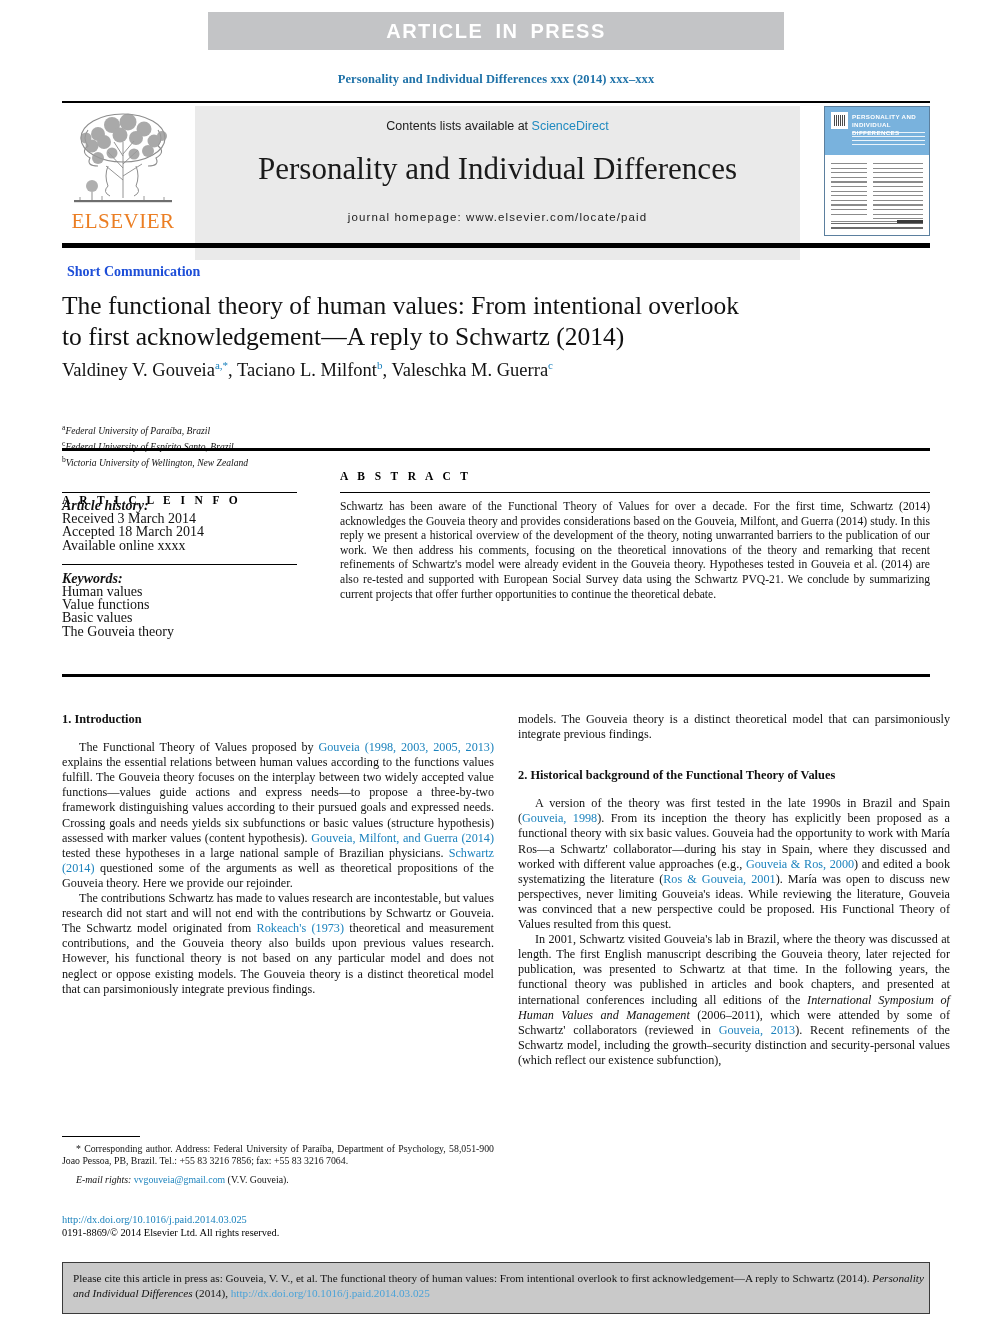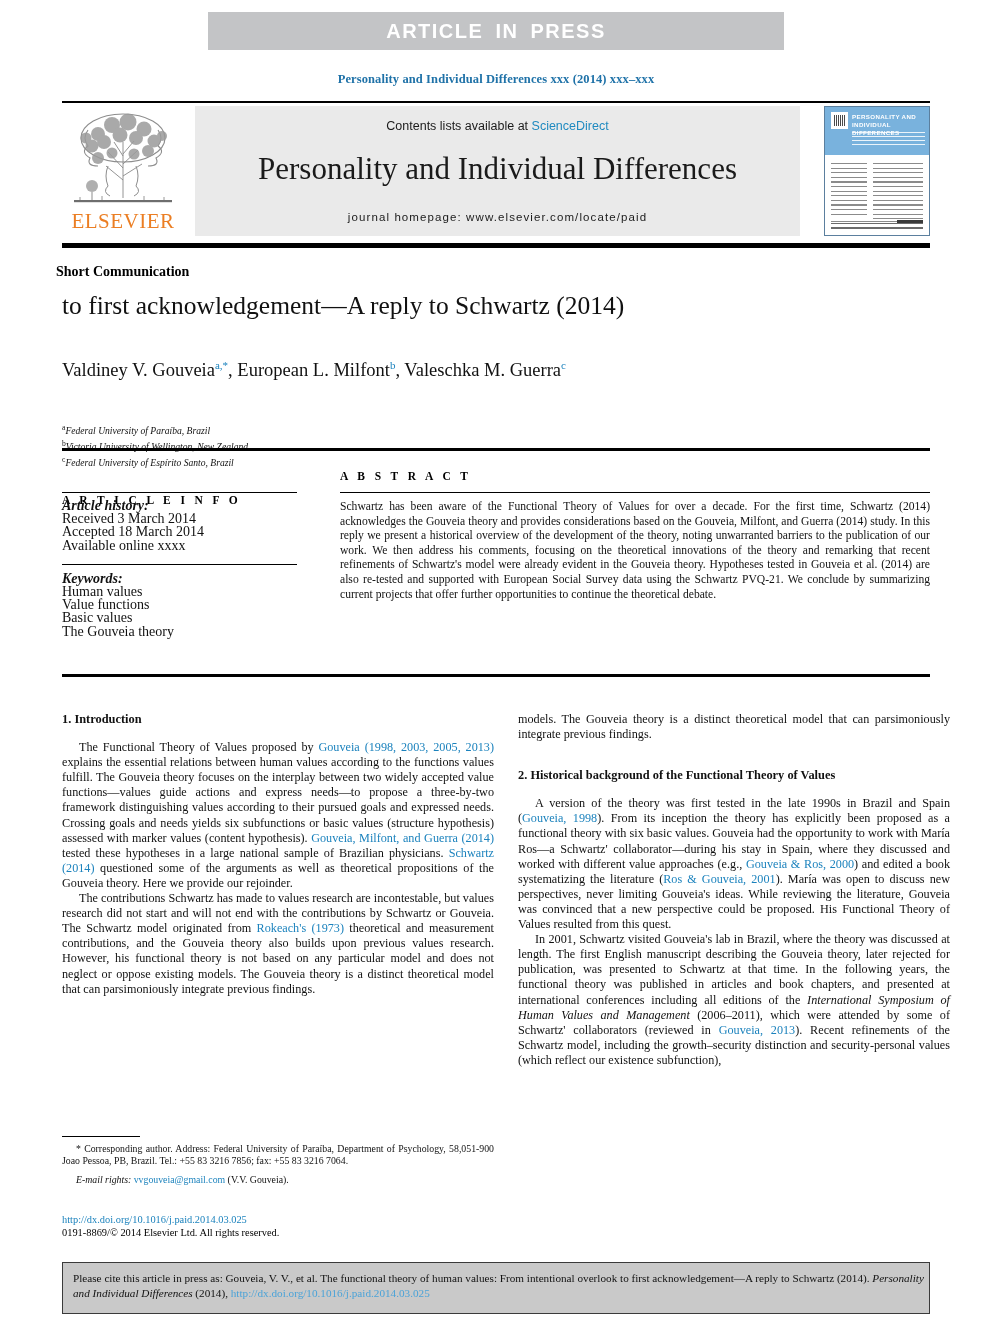--- a/index.html
+++ b/index.html
@@ -66,21 +66,21 @@
     text-align: center;
     font-family: "Liberation Serif", serif;
     font-size: 21px;
     letter-spacing: 0.5px;
     color: #eb7e23;
   }
 
   .masthead-center {
     position: absolute;
     left: 133px; top: 0px;
-    width: 605px; height: 130px;
+    width: 605px; height: 154px;
     background: #eaeaea;
     text-align: center;
   }
   .contents-line {
     margin-top: 13px;
     font-family: "Liberation Sans", "DejaVu Sans", sans-serif;
     font-size: 12.5px;
     color: #1b1b1b;
   }
   .contents-line .sd-link { color: #1f8ac0; }
@@ -149,22 +149,22 @@
   }
 
   .masthead-rule-bottom {
     position: absolute;
     left: 62px; right: 62px; top: 243px;
     height: 5px; background: #000;
   }
 
   
   .kicker {
-    position: absolute; left: 56px; top: 264px;
-    font-size: 14px; font-weight: bold; color: #000000;
+    position: absolute; left: 67px; top: 264px;
+    font-size: 14px; font-weight: bold; color: #1d4ed8;
   }
   .article-title {
     position: absolute; left: 62px; top: 290px; width: 840px;
     font-size: 25.5px; line-height: 31px; color: #111;
   }
   .authors {
     position: absolute; left: 62px; top: 359px; width: 860px;
     font-size: 18.5px; color: #111;
   }
   .authors sup { font-size: 11px; color: #1b82bd; vertical-align: super; }
@@ -365,31 +365,32 @@
       <div class="cover-foot2"></div>
     </div>
   </div>
 </div>
 
 <div class="masthead-rule-bottom"></div>
 
 <div class="kicker">Short Communication</div>
 
 <div class="article-title">
+  <div>The functional theory of human values: From intentional overlook</div>
   <div>to first acknowledgement—A reply to Schwartz (2014)</div>
 </div>
 
 <div class="authors">
-  <span>Valdiney V. Gouveia</span><sup>a,*</sup>, <span>European L. Milfont</span><sup>b</sup>, <span>Valeschka M. Guerra</span><sup>c</sup>
+  <span>Valdiney V. Gouveia</span><sup>a,*</sup>, <span>Taciano L. Milfont</span><sup>b</sup>, <span>Valeschka M. Guerra</span><sup>c</sup>
 </div>
 
 <div class="affiliations">
   <div><sup>a</sup><span>Federal University of Paraíba, Brazil</span></div>
+  <div><sup>c</sup><span>Federal University of Espírito Santo, Brazil</span></div>
   <div><sup>b</sup><span>Victoria University of Wellington, New Zealand</span></div>
-  <div><sup>c</sup><span>Federal University of Espírito Santo, Brazil</span></div>
 </div>
 
 <div class="rule-thick-2"></div>
 
 <div class="info-head">A R T I C L E  I N F O</div>
 <div class="abs-head">A B S T R A C T</div>
 <div class="info-rule"></div>
 <div class="abs-rule"></div>
 
 <div class="info-block">

